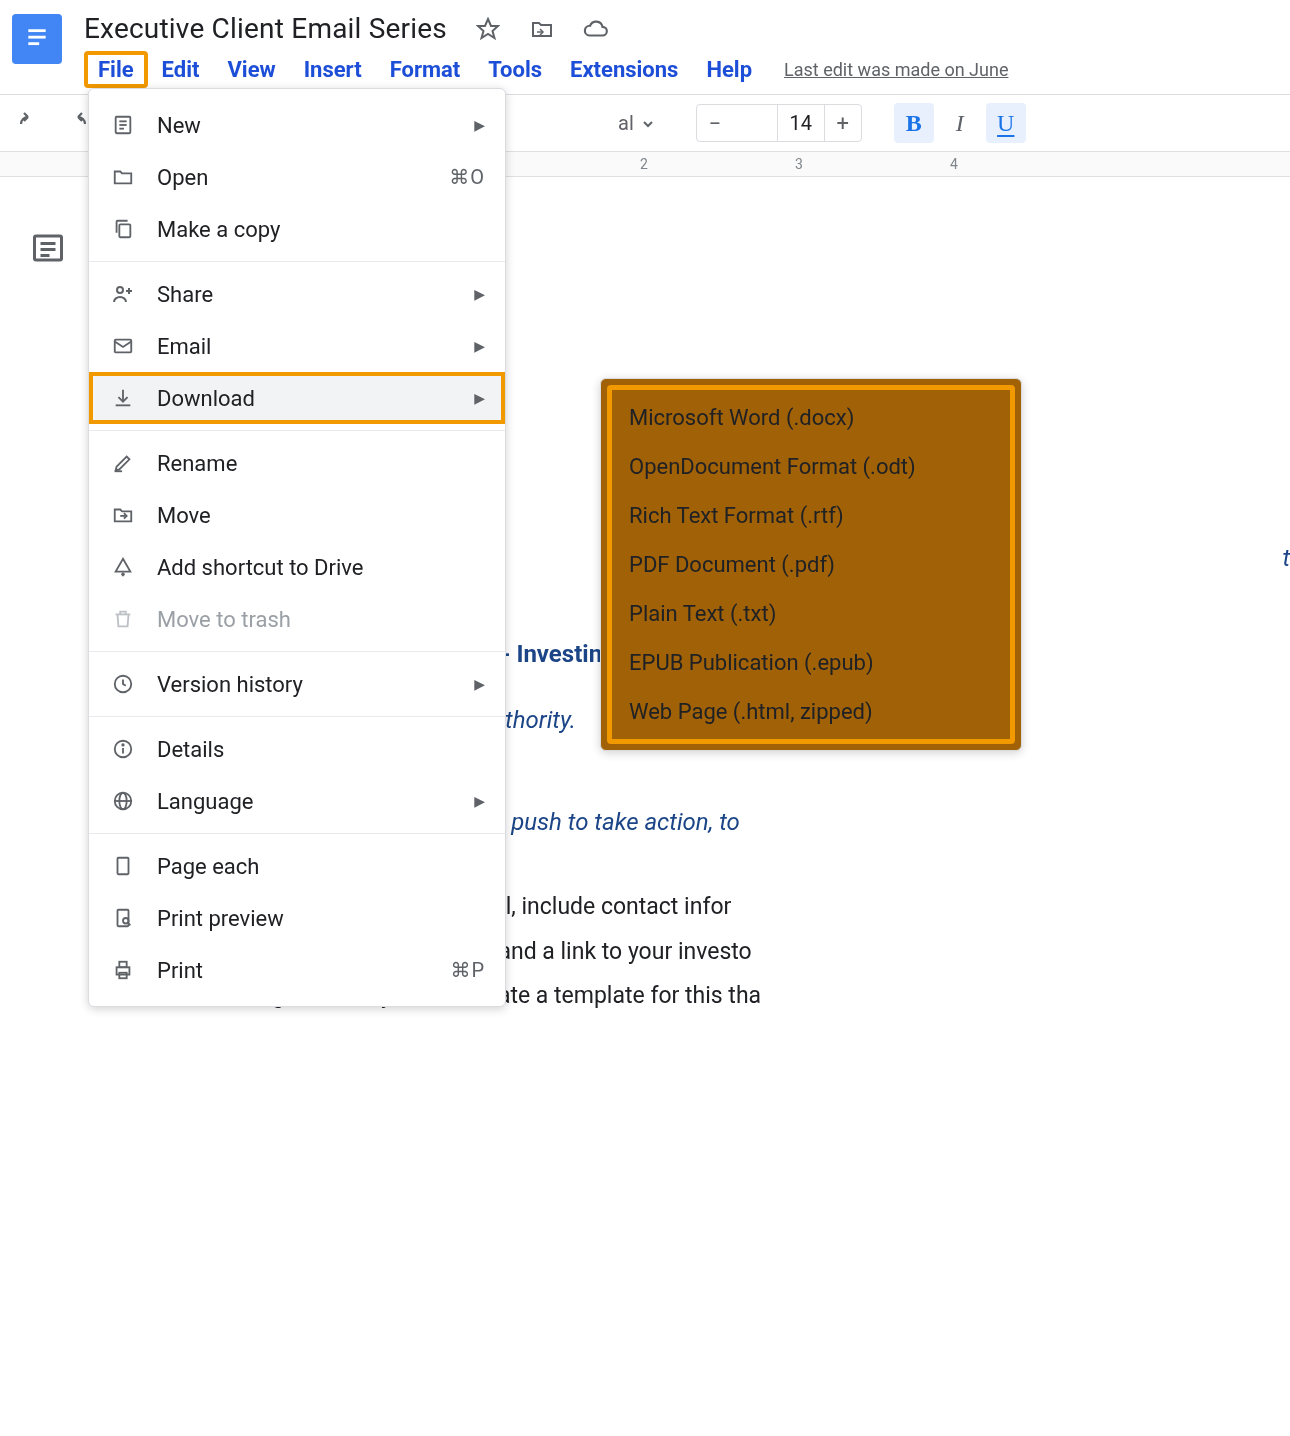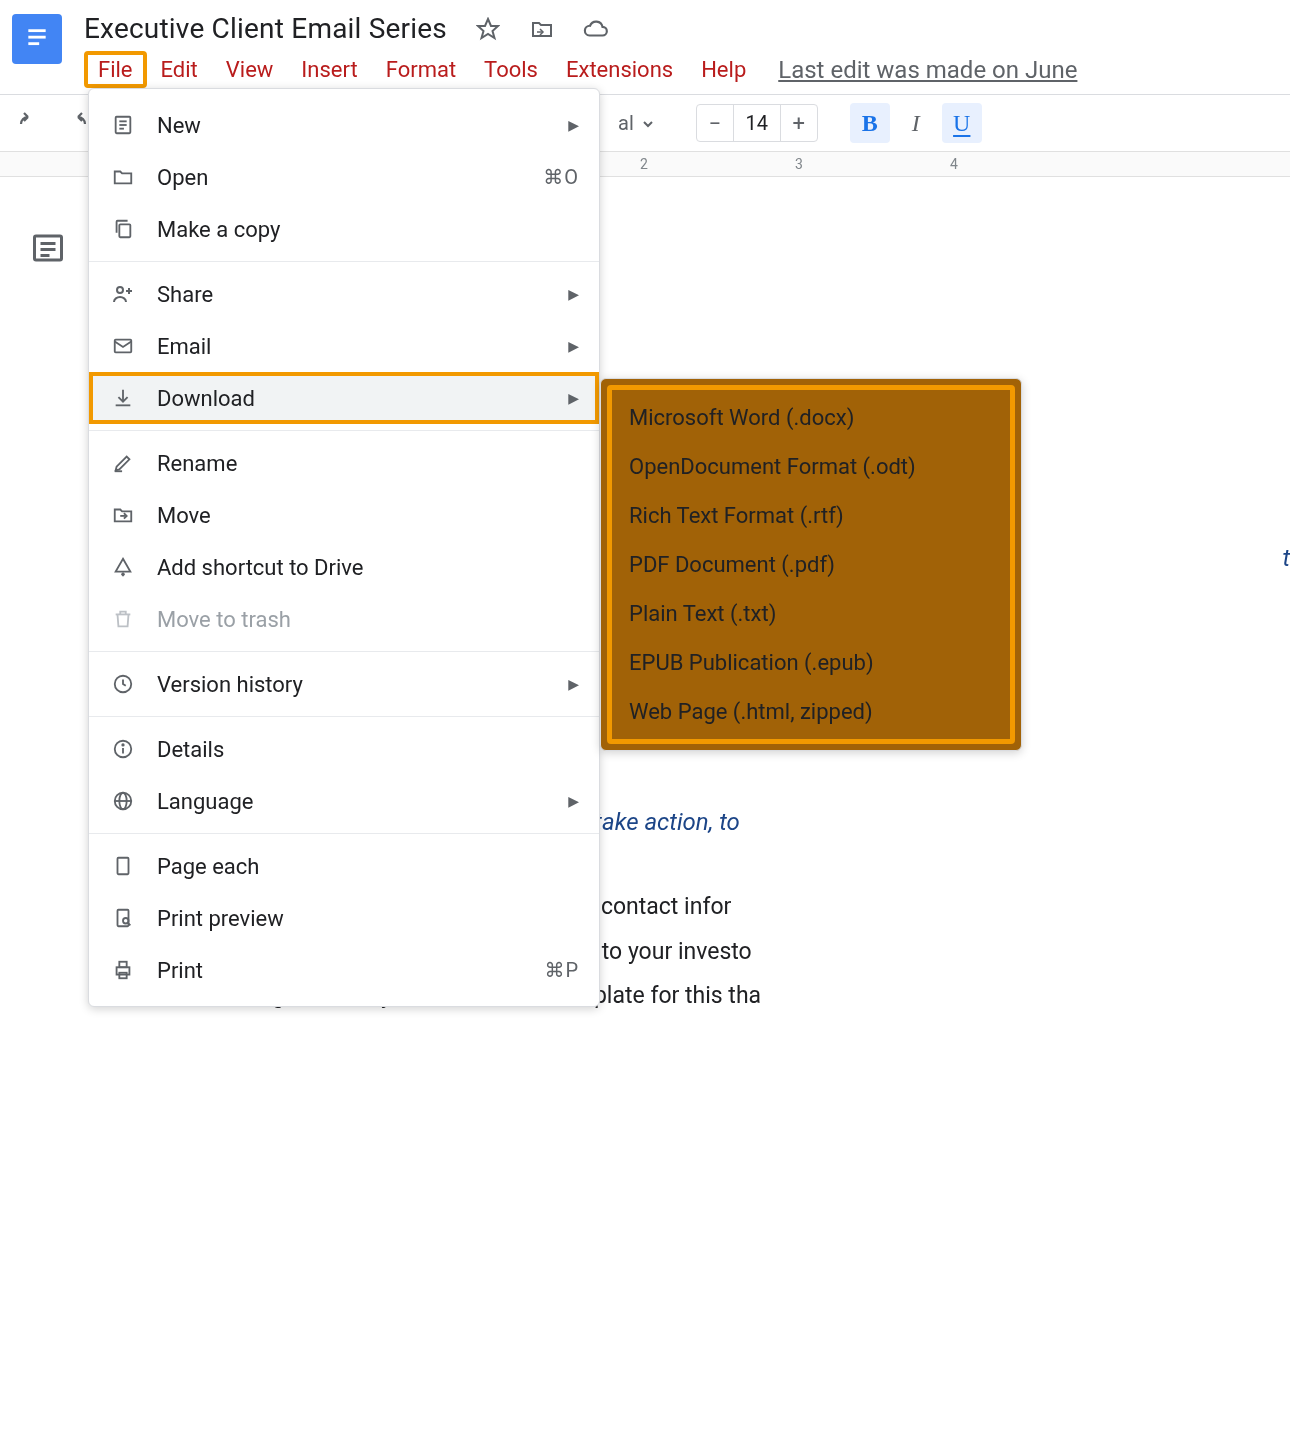--- a/index.html
+++ b/index.html
@@ -54,33 +54,34 @@
   }
   .menubar {
     display: flex;
     align-items: center;
     gap: 0;
     margin-top: 6px;
     font-size: 22px;
   }
   .menubar-item {
     padding: 6px 14px;
-    color: #b91c1c;
+    color: #1d4ed8;
     border-radius: 4px;
     cursor: pointer;
+    font-weight: bold;
   }
   .menubar-item.highlight {
     border: 4px solid #f29900;
     border-radius: 4px;
     padding: 2px 10px;
   }
   .last-edit {
     color: #5f6368;
     text-decoration: underline;
-    font-size: 24px;
+    font-size: 18px;
     margin-left: 18px;
     white-space: nowrap;
   }
 
   
   .toolbar-sep {
     border-top: 1px solid #dadce0;
     margin-top: 6px;
   }
   .toolbar {
@@ -114,21 +115,21 @@
   .fs-btn {
     width: 36px; height: 36px;
     display:flex;align-items:center;justify-content:center;
     font-size: 22px;
   }
   .fs-val {
     width: 48px; text-align: center;
     border-left:1px solid #dadce0;
     border-right:1px solid #dadce0;
     height:36px;line-height:36px;
-    font-size:20px;color:#202124;
+    font-size:20px;color:#202124;margin-left:44px;
   }
   .fmt-btn {
     width: 40px; height: 40px;
     display:flex;align-items:center;justify-content:center;
     border-radius:4px;
     font-family: Georgia, serif;
   }
   .fmt-btn.bold { background:#e8f0fe; color:#1a73e8; font-weight:bold; font-size:24px;}
   .fmt-btn.italic { font-style:italic; font-size:24px; color:#5f6368;}
   .fmt-btn.underline { color:#1a73e8; font-size:24px; text-decoration: underline; text-decoration-color:#1a73e8; text-underline-offset: 4px; background:#e8f0fe;}
@@ -158,21 +159,21 @@
     width: 40px;
     height: 40px;
     color: #5f6368;
   }
 
   
   .file-menu {
     position: absolute;
     left: 88px;
     top: 88px;
-    width: 512px;
+    width: 418px;
     background: #fff;
     border: 1px solid #dadce0;
     border-radius: 6px;
     box-shadow: 0 2px 10px rgba(0,0,0,0.18);
     padding: 10px 0;
     z-index: 100;
   }
   .menu-item {
     display: flex;
     align-items: center;

